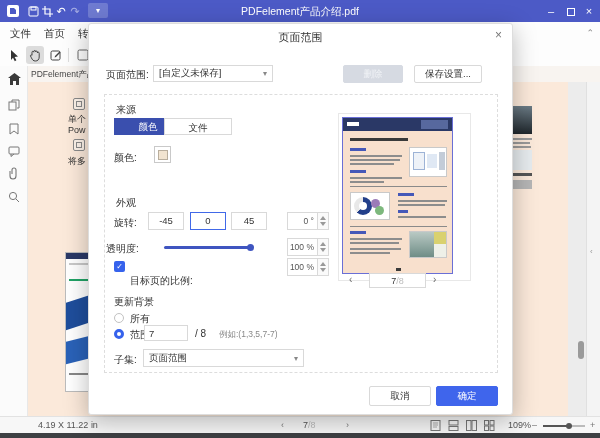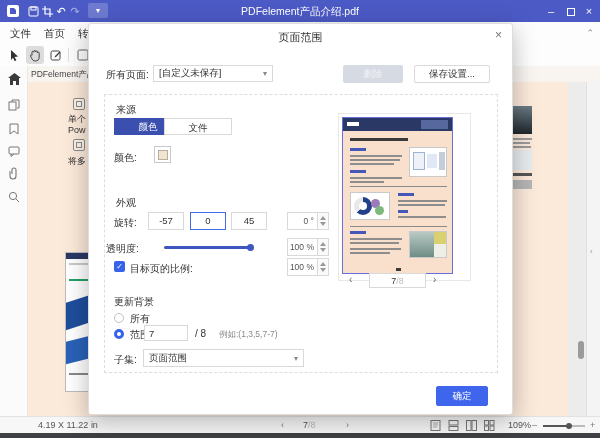--- a/index.html
+++ b/index.html
@@ -274,41 +274,41 @@
         <div id="zoom-handle"></div>
       </div>
     <div class="sb-item sb-nav" style="left:590px">+</div>
   </div>
   <div id="bottomedge" class="abs"></div>
 
   <div id="dialog" class="abs">
     <div id="dlg-title">页面范围</div>
     <div id="dlg-close">×</div>
 
-    <div class="lbl" style="left:17px;top:44px">所有页面:</div>
+    <div class="lbl" style="left:17px;top:44px">页面范围:</div>
     <div class="dd" style="left:64px;top:41px;width:120px">
       <span>[自定义未保存]</span>
       <span class="car">▾</span>
     </div>
     <div class="btn disabled" style="left:254px;top:41px;width:60px">删除</div>
-    <div class="btn" style="left:325px;top:41px;width:76px">保存设置...</div>
+    <div class="btn" style="left:325px;top:41px;width:68px">保存设置...</div>
 
     <div id="groupbox"></div>
 
     <div class="lbl" style="left:27px;top:79px">来源</div>
     <div class="seg active" style="left:25px;top:94px">颜色</div>
     <div class="seg idle" style="left:75px;top:94px">文件</div>
     <div class="lbl" style="left:25px;top:127px">颜色:</div>
     <div id="swatch">
         <i></i>
       </div>
 
     <div class="lbl" style="left:27px;top:172px">外观</div>
     <div class="lbl" style="left:25px;top:192px">旋转:</div>
-    <div class="rotbtn" style="left:59px;top:188px">-57</div>
+    <div class="rotbtn" style="left:59px;top:188px">-45</div>
     <div class="rotbtn sel" style="left:101px;top:188px">0</div>
     <div class="rotbtn" style="left:142px;top:188px">45</div>
     <div class="spinner" style="left:198px;top:188px">
       <span class="spin-val">0 °</span>
       <span class="spin-arrows">
           <i class="tri-up"></i>
           <i class="tri-dn"></i>
         </span>
     </div>
     <div class="lbl" style="left:17px;top:218px">透明度:</div>
@@ -316,21 +316,21 @@
         <b></b>
       </div>
     <div class="spinner" style="left:198px;top:214px">
       <span class="spin-val">100 %</span>
       <span class="spin-arrows">
           <i class="tri-up"></i>
           <i class="tri-dn"></i>
         </span>
     </div>
     <div id="scale-cb">✓</div>
-    <div class="lbl" style="left:41px;top:238px">目标页的比例:</div>
+    <div class="lbl" style="left:41px;top:250px">目标页的比例:</div>
     <div class="spinner" style="left:198px;top:234px">
       <span class="spin-val">100 %</span>
       <span class="spin-arrows">
           <i class="tri-up"></i>
           <i class="tri-dn"></i>
         </span>
     </div>
 
     <div class="lbl" style="left:25px;top:271px">更新背景</div>
     <div class="radio" style="left:25px;top:289px"></div>
@@ -389,16 +389,17 @@
         <div class="abs" style="left:24px;top:12px;width:12px;height:13px;background:#eef0e8"></div>
       </div>
       <div class="abs" style="left:53px;top:150px;width:5px;height:3px;background:#3a3a3a"></div>
     </div>
     <div class="nav-arrow" style="left:260px">‹</div>
     <div class="nav-box">
       <span>7</span><span class="dim">/8</span>
     </div>
     <div class="nav-arrow" style="left:344px">›</div>
 
-    <div class="btn primary" style="left:347px;top:362px;width:52px;height:20px;line-height:18px">确定</div>
+    <div class="btn" style="left:280px;top:362px;width:62px;height:20px;line-height:18px">取消</div>
+    <div class="btn primary" style="left:347px;top:362px;width:62px;height:20px;line-height:18px">确定</div>
   </div>
 
 </div>
 
 </body></html>

